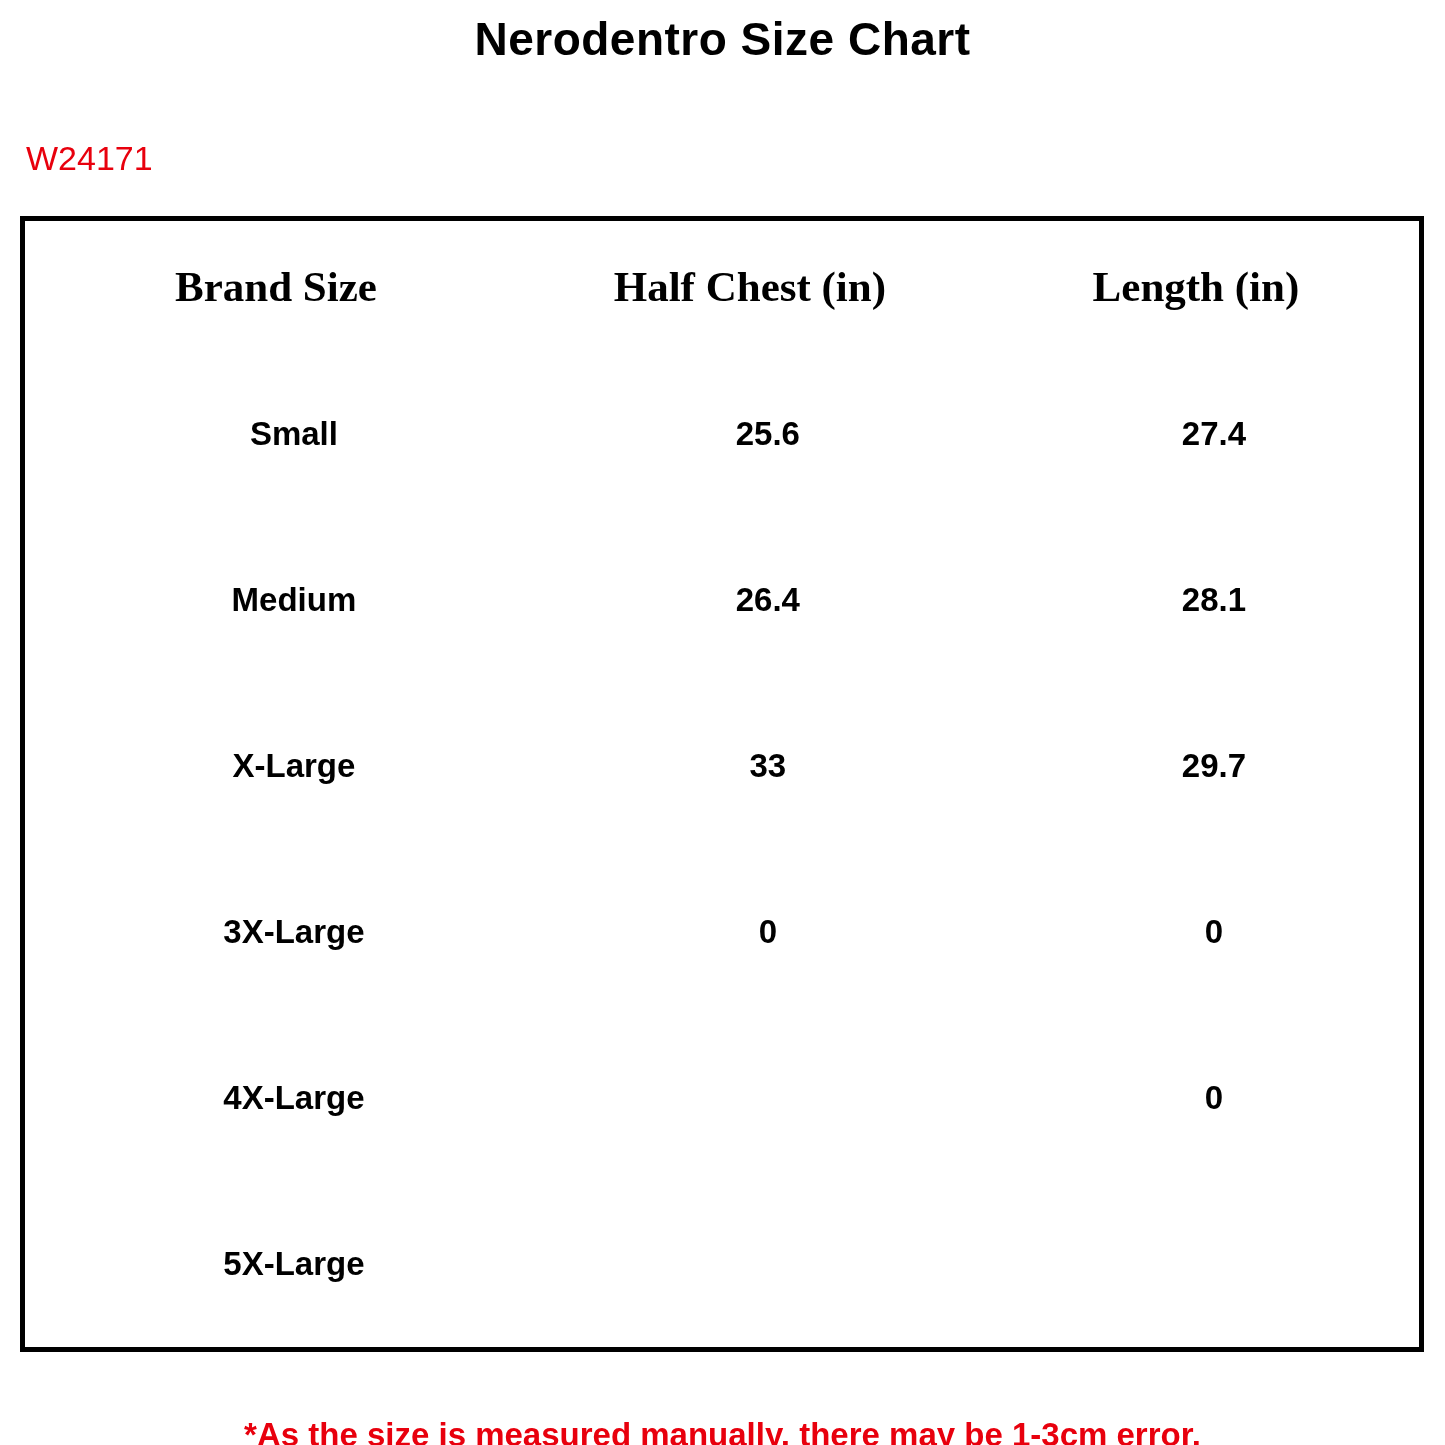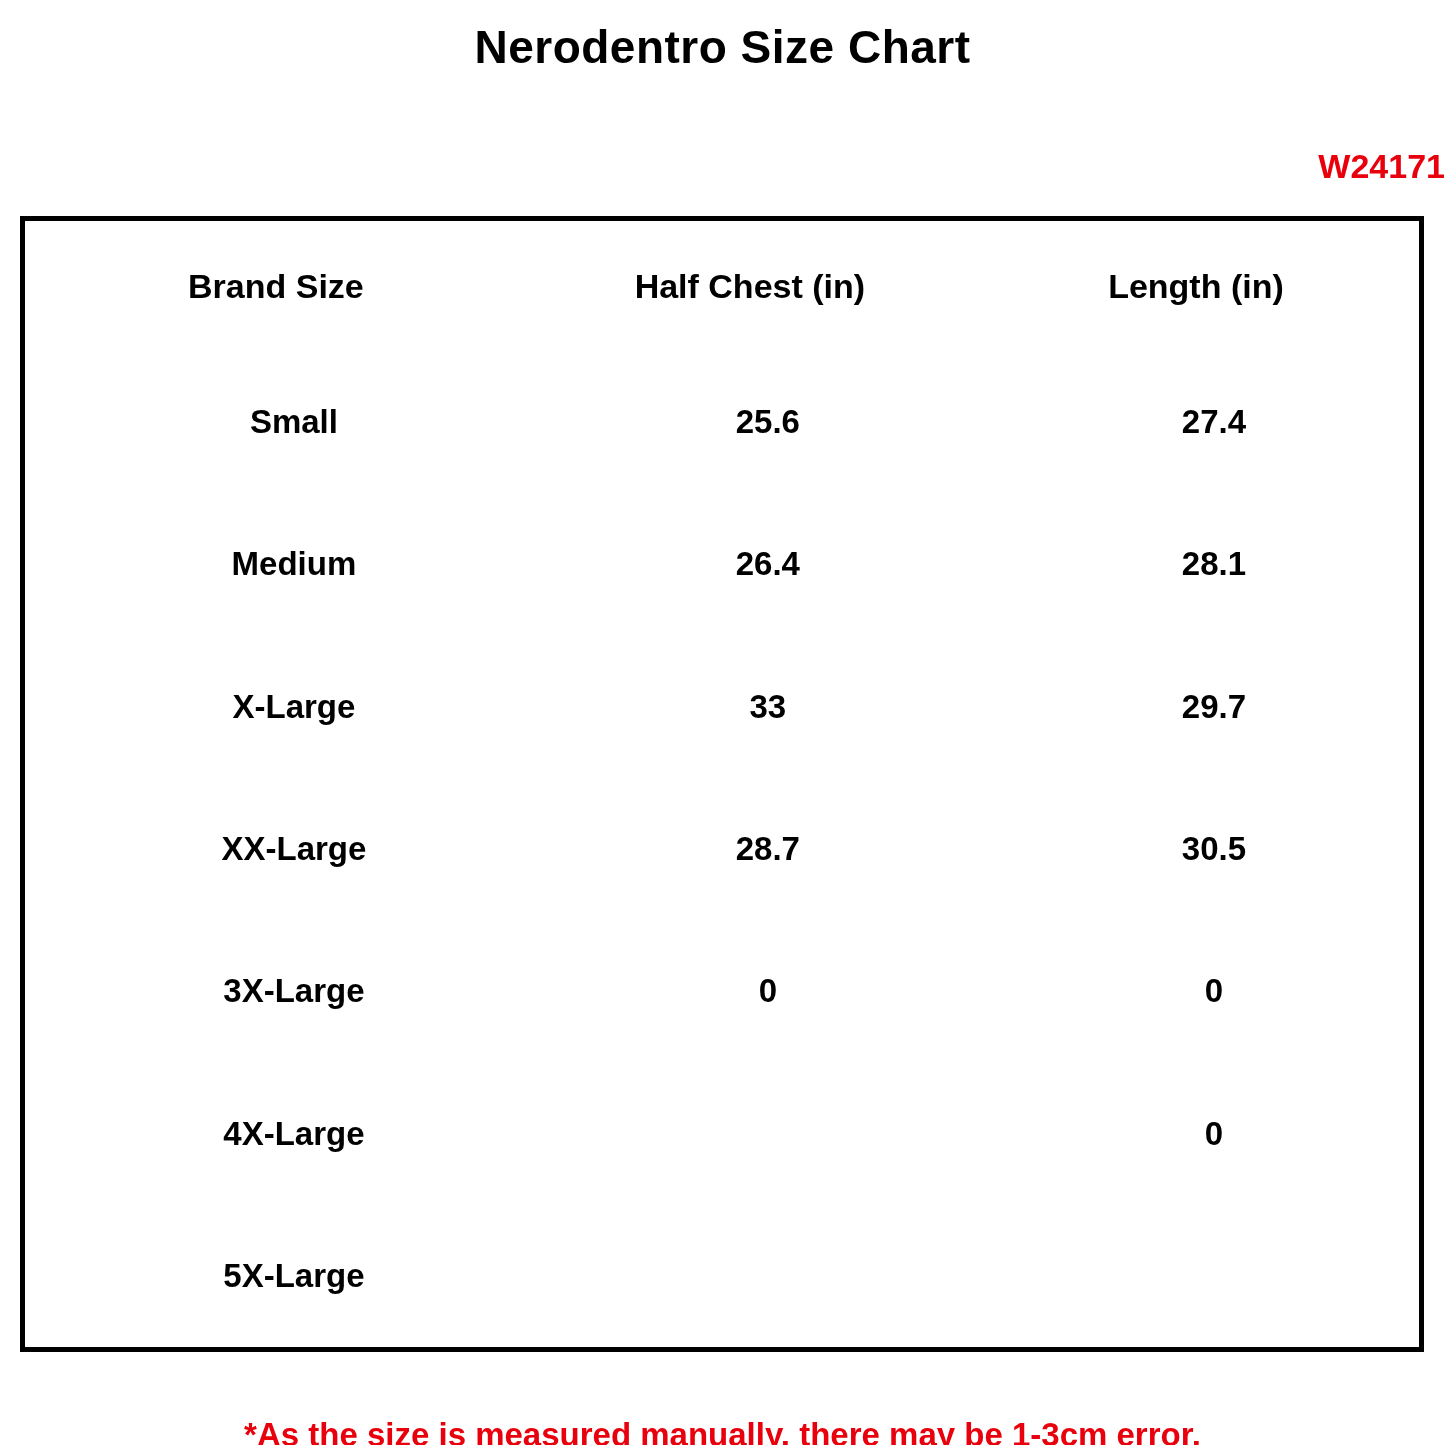--- a/index.html
+++ b/index.html
@@ -19,30 +19,29 @@
     width: 1445px;
     height: 1445px;
     position: relative;
     box-sizing: border-box;
   }
   .title {
     text-align: center;
     font-size: 46px;
     font-weight: bold;
     letter-spacing: 0.5px;
-    padding-top: 20px;
+    padding-top: 12px;
     line-height: 1.2;
   }
   .sku {
     color: #e8000d;
     font-size: 34px;
-    font-weight: bold;
+    font-weight: normal;
     margin-left: 26px;
     margin-top: 72px;
-    text-align: right;
   }
   .table-box {
     position: absolute;
     left: 20px;
     top: 216px;
     width: 1404px;
     height: 1136px;
     border: 5px solid #000000;
     box-sizing: border-box;
     background: #ffffff;
@@ -57,21 +56,22 @@
   table.size-table td {
     text-align: center;
     font-size: 33px;
     font-weight: bold;
     border: none;
     padding: 0;
   }
   table.size-table thead th {
     height: 130px;
     vertical-align: middle;
-    font-size: 34px;
+    font-size: 43px;
+    font-family: Liberation Serif, serif;
   }
   table.size-table tbody td {
     height: 125px;
     vertical-align: middle;
     padding-left: 36px;
   }
   col.c1 { width: 36%; }
   col.c2 { width: 32%; }
   col.c3 { width: 32%; }
   .footnote {
@@ -118,25 +118,20 @@
           <td>Medium</td>
           <td>26.4</td>
           <td>28.1</td>
         </tr>
         <tr>
           <td>X-Large</td>
           <td>33</td>
           <td>29.7</td>
         </tr>
         <tr>
-          <td>XX-Large</td>
-          <td>28.7</td>
-          <td>30.5</td>
-        </tr>
-        <tr>
           <td>3X-Large</td>
           <td>0</td>
           <td>0</td>
         </tr>
         <tr>
           <td>4X-Large</td>
           <td></td>
           <td>0</td>
         </tr>
         <tr>

